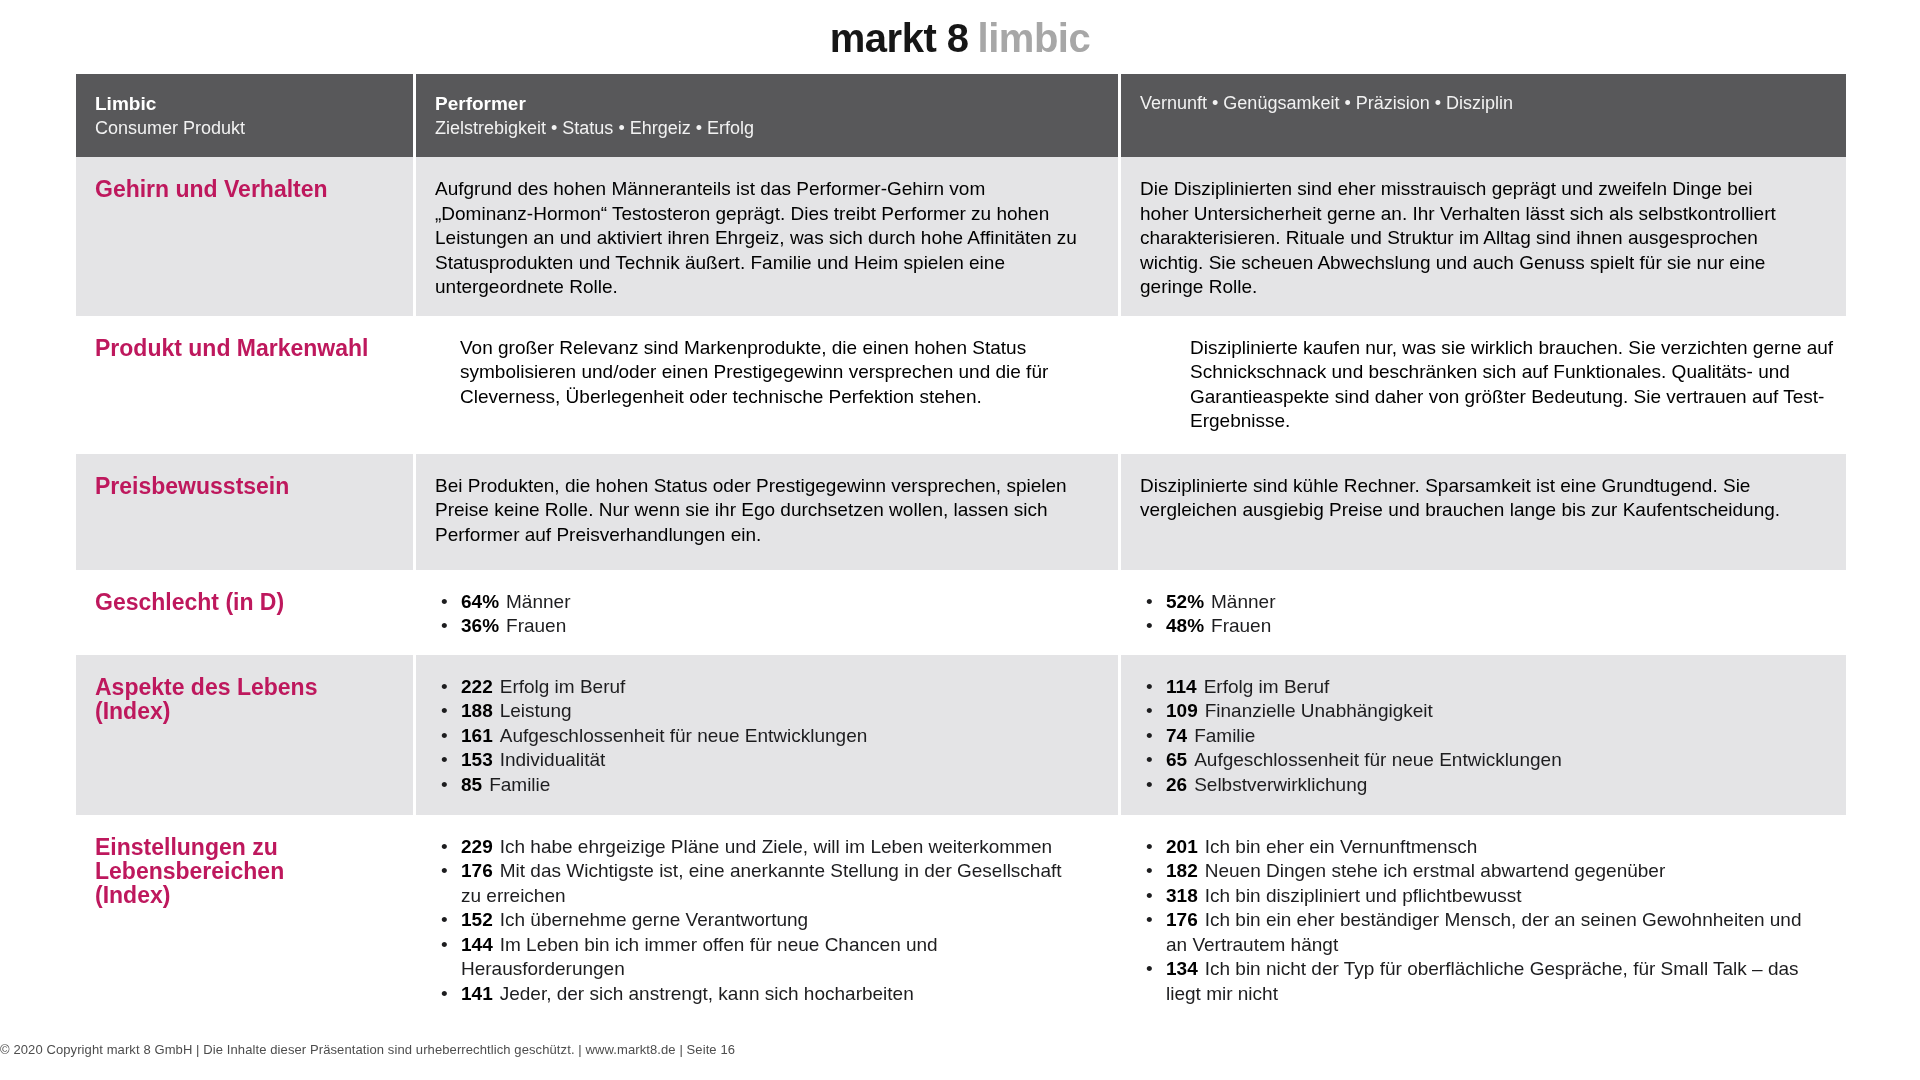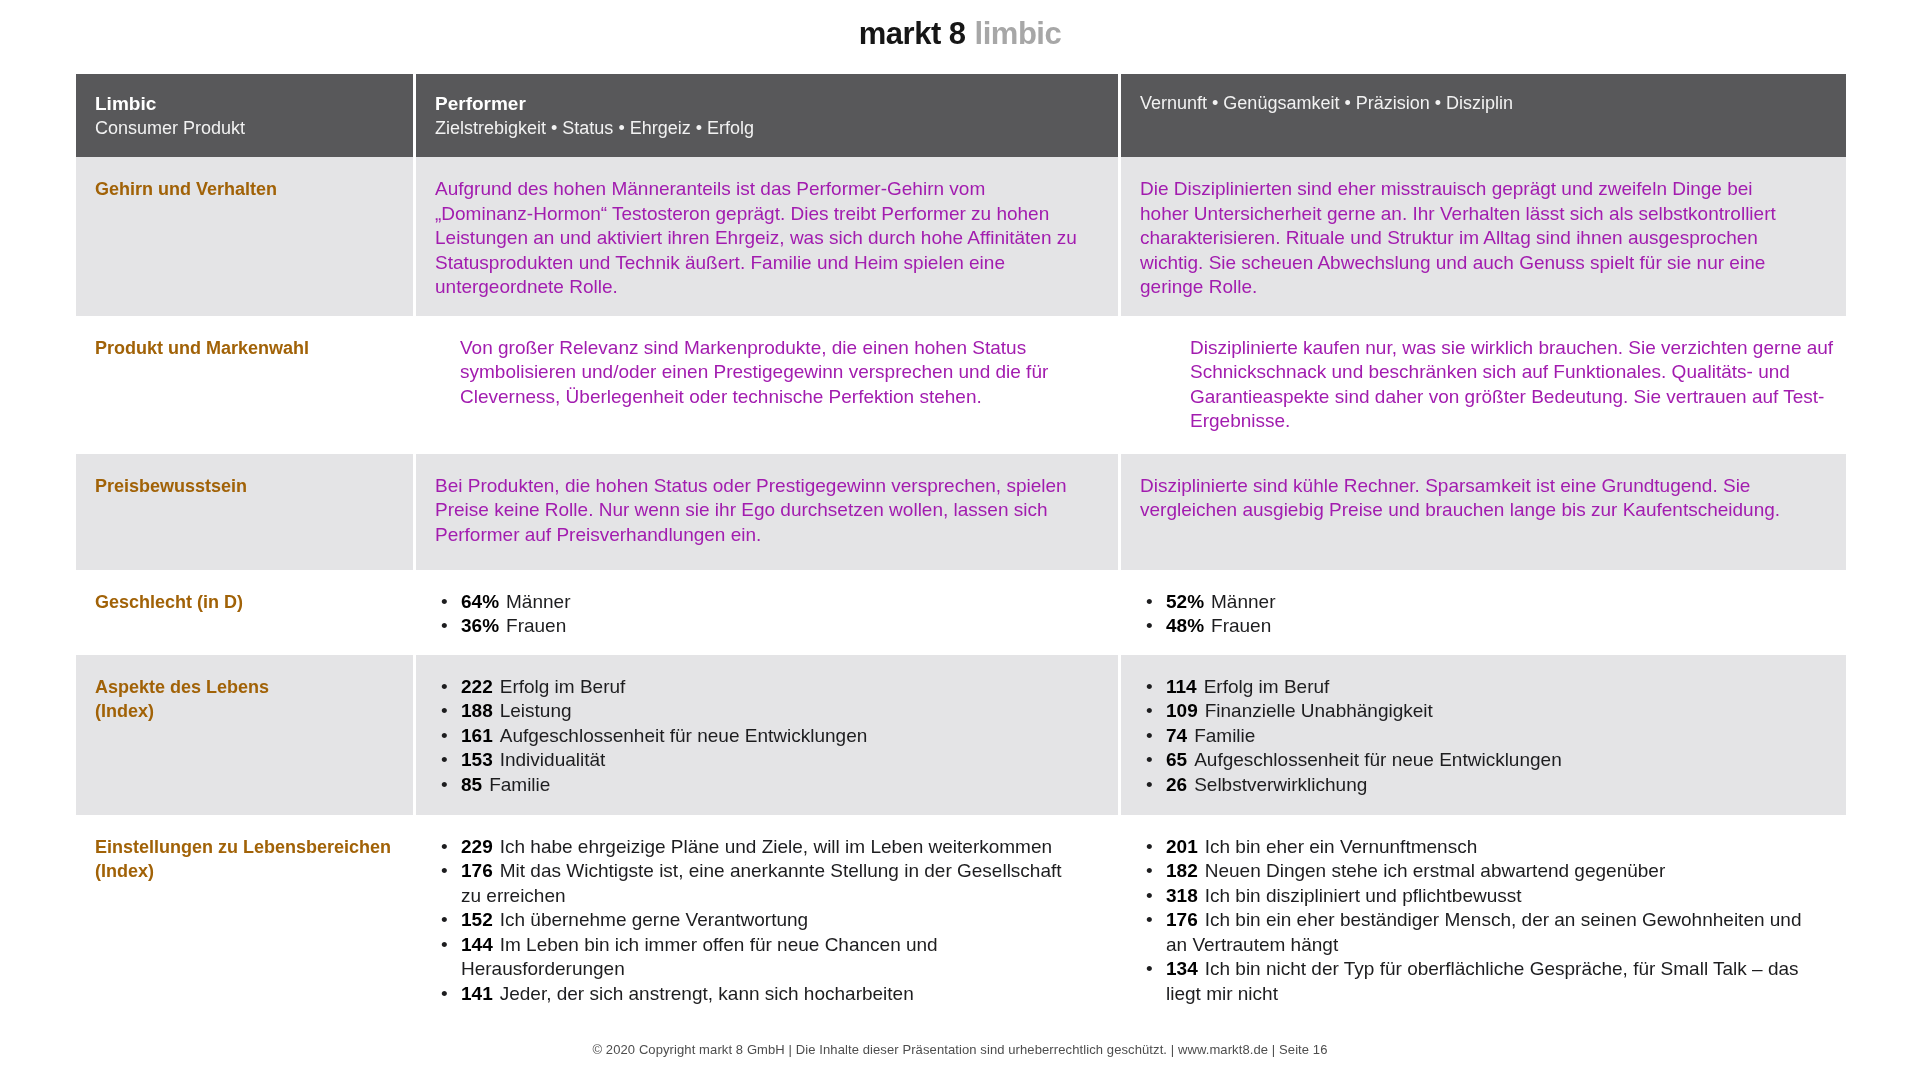--- a/index.html
+++ b/index.html
@@ -10,21 +10,21 @@
     font-family: "Liberation Sans", sans-serif;
     color: #1d1d1f;
     overflow: hidden;
     position: relative;
   }
 
   
   .logo {
     position: absolute; top: 16px; left: 0; width: 100%;
     text-align: center;
-    font-size: 31px; font-weight: bold; letter-spacing: -0.5px;
+    font-size: 40px; font-weight: bold; letter-spacing: -0.5px;
     color: #161616;
   }
   .logo .suffix { color: var(--logo-suffix, #a7a7a7); margin-left: 9px; }
 
   
   .ctable { position: absolute; left: 76px; top: 74px; width: 1767px; }
   .trow {
     display: grid;
     grid-template-columns: 337px 702px 725px;
     column-gap: 3px;
@@ -48,38 +48,37 @@
 
   .r1 { min-height: 157px; }
   .r2 { min-height: 138px; gap: 28px; }
   .r3 { min-height: 116px; }
   .r4 { min-height: 84px;  }
   .r5 { min-height: 160px; }
   .r6 { min-height: 212px; }
 
   .label-cell { padding-right: 10px; }
   .row-label, .row-sublabel {
-    font-weight: bold; font-size: 18px; line-height: 24px; color: #a16207;
-  }
-
-  .cell p { margin: 0; font-size: 19px; line-height: 24.5px; color: #a21caf; }
+    font-weight: bold; font-size: 23px; line-height: 24px; color: #be185d;
+  }
+
+  .cell p { margin: 0; font-size: 19px; line-height: 24.5px; color: #000000; }
 
   ul.blist { margin: 0; padding: 0; list-style: none; }
   ul.blist li {
     position: relative;
     padding-left: 26px;
     font-size: 19px; line-height: 24.5px; color: #1d1d1f;
   }
   ul.blist li .bullet { position: absolute; left: 6px; top: 0; }
   .bval { font-weight: bold; margin-right: 7px; color: #000000; text-align: right; }
 
   
   .footer {
     position: absolute; top: 1042px; left: 0; width: 100%;
-    text-align: center;
     font-size: 13px; color: #4d4d4d;
     letter-spacing: 0.1px;
   }
 </style>
 </head>
 <body>
 
 <div class="logo">
   <span>markt 8</span><span class="suffix">limbic</span>
 </div>

